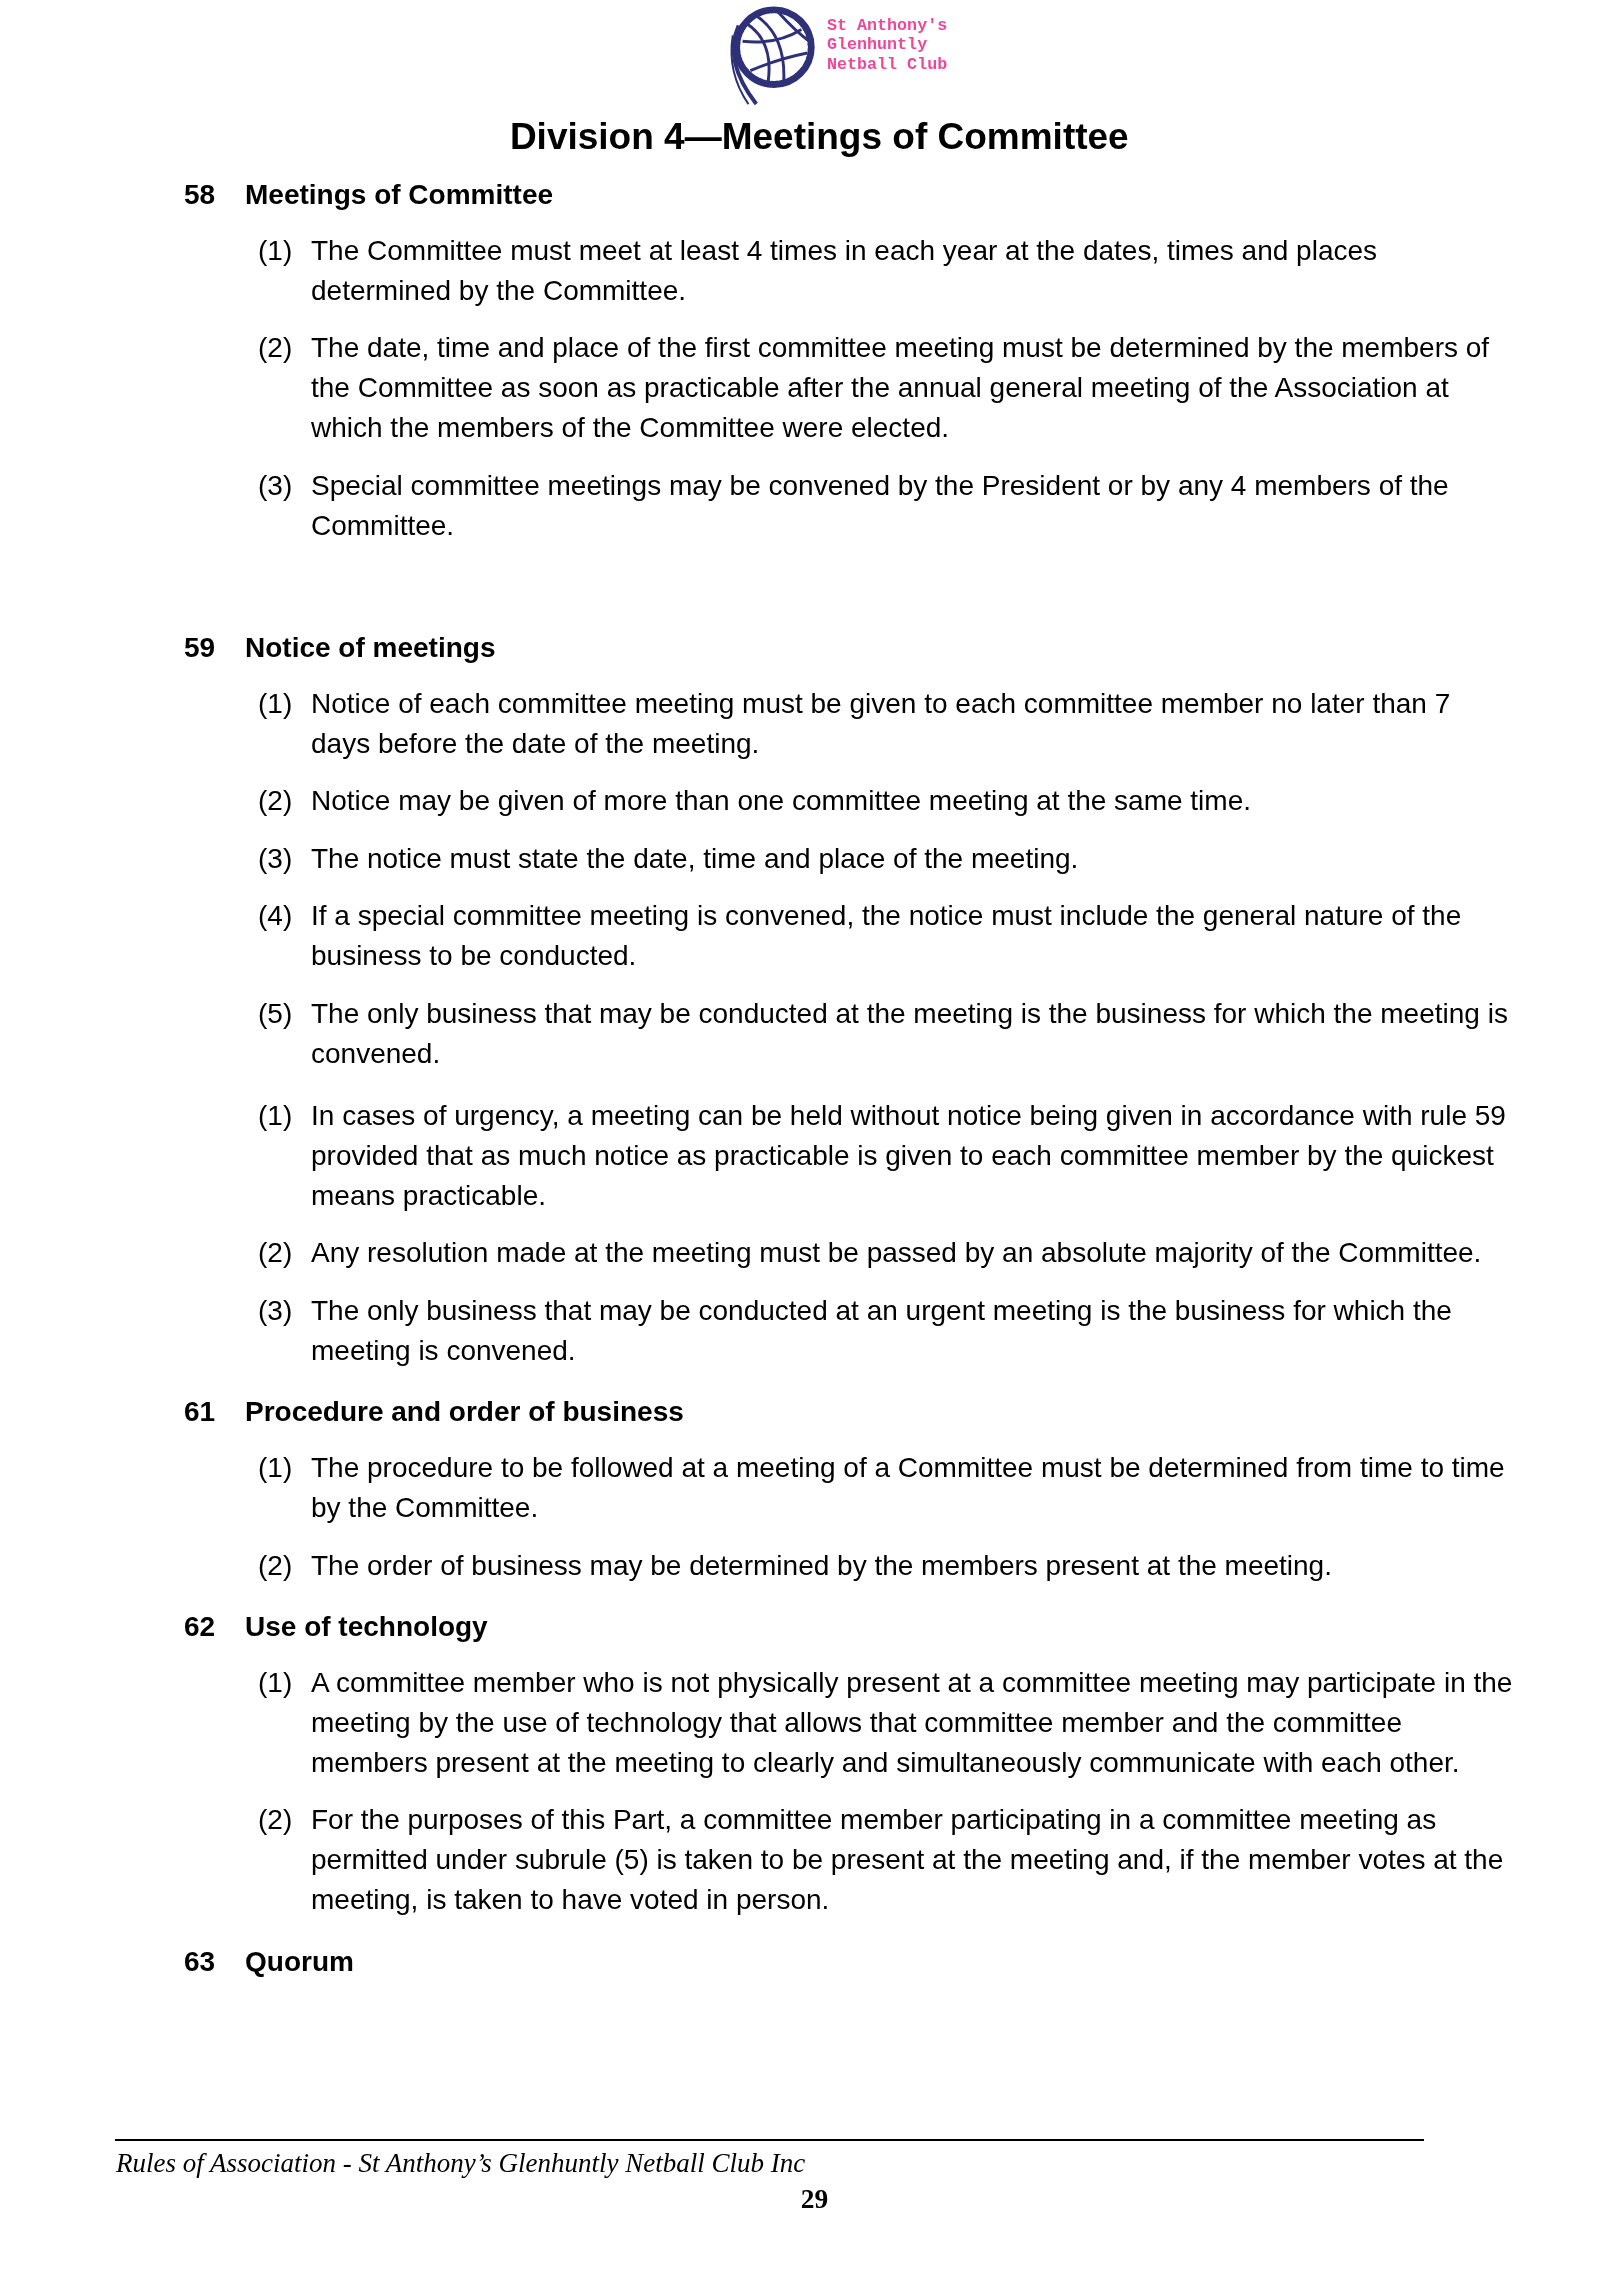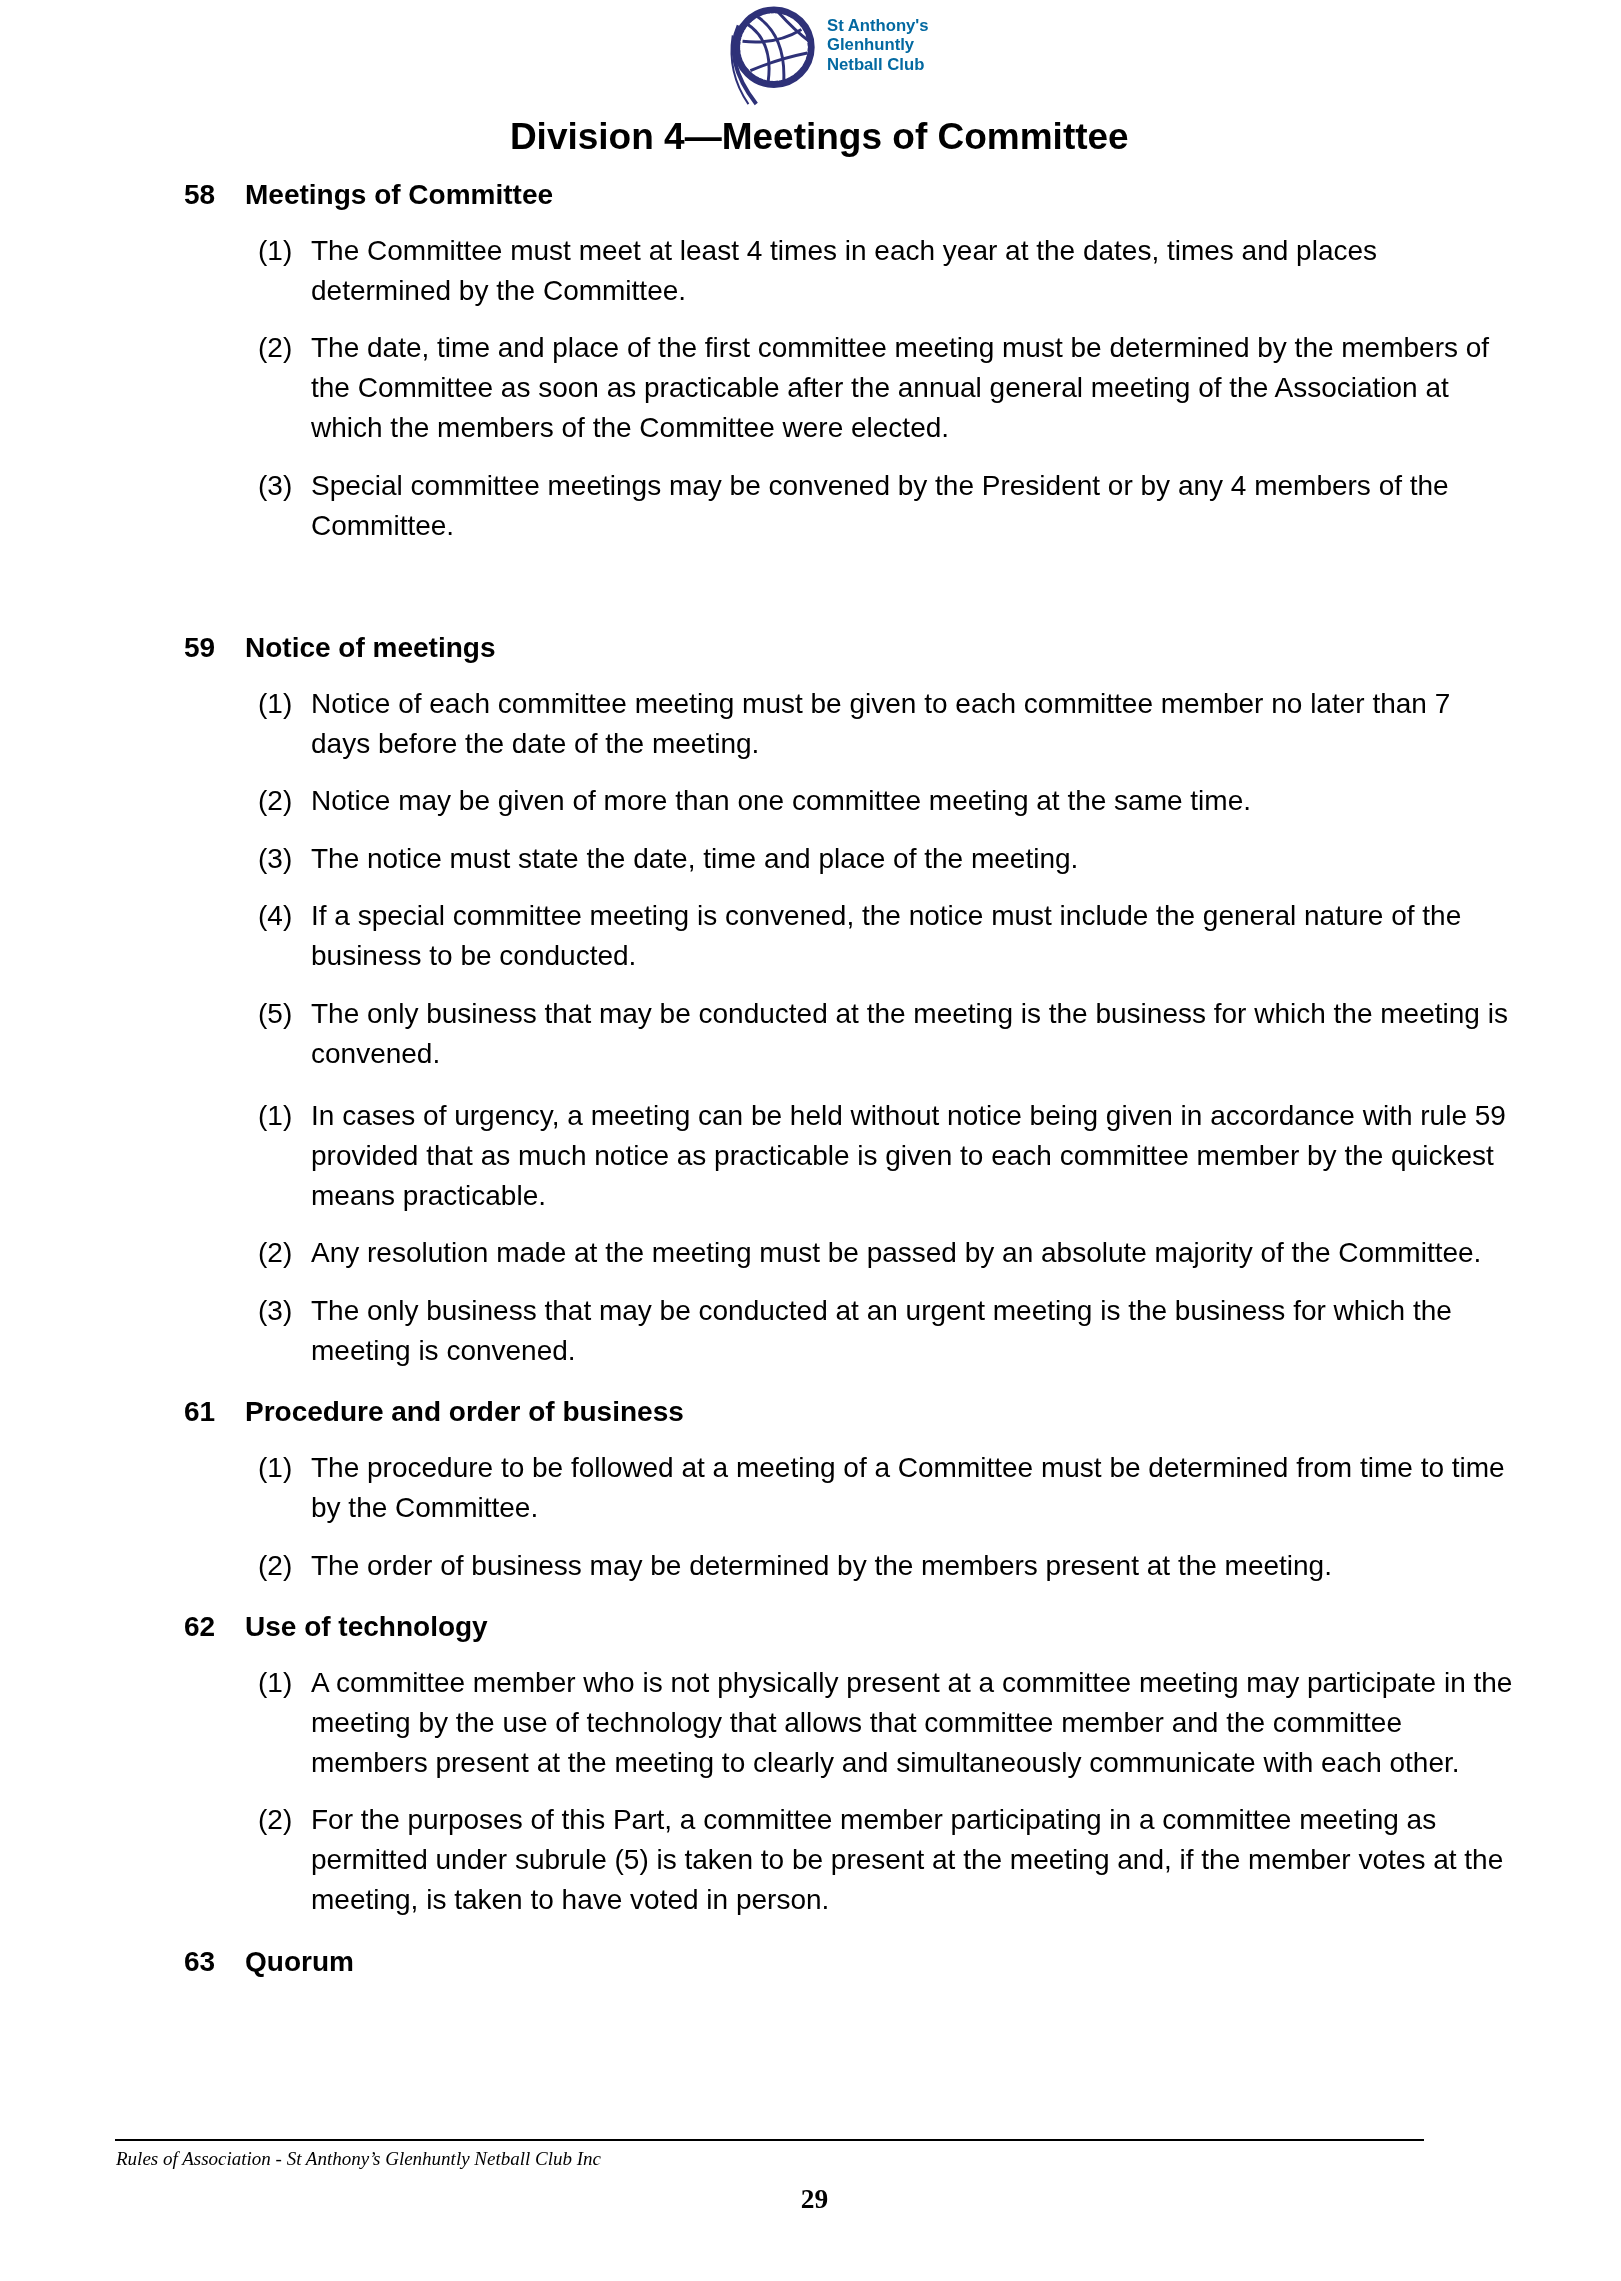--- a/index.html
+++ b/index.html
@@ -1,33 +1,33 @@
 <!DOCTYPE html>
 <html><head>
 <meta charset="utf-8">
 <style>
   html, body { margin:0; padding:0; background:#ffffff; }
   body { width:1621px; height:2282px; position:relative; overflow:hidden; color:#000;
          font-family:"Liberation Sans", "DejaVu Sans", sans-serif; }
   .logo { position:absolute; left:717px; top:2px; width:235px; height:106px; }
   .logo svg { position:absolute; left:0; top:0; }
-  .logo-text { position:absolute; left:110px; top:13.7px; color:#0369a1; font-size:16.7px; line-height:19.6px; font-weight:bold;
-               font-family:Liberation Sans, sans-serif; }
+  .logo-text { position:absolute; left:110px; top:13.7px; color:#ec4899; font-size:16.7px; line-height:19.6px; font-weight:bold;
+               font-family:Liberation Mono, monospace; }
   .logo-text div { white-space:nowrap; }
   .division { position:absolute; left:0; width:1621px; top:116px; text-align:center; font-weight:bold; font-size:37px;
               padding-left:17.6px; box-sizing:border-box; }
   .content { position:absolute; left:184px; top:175px; width:1333px; }
   .rule-head { font-weight:bold; font-size:28px; line-height:39px; display:flex; }
   .rule-head .num { display:inline-block; width:61px; }
   .rule-head .num.wide { width:69px; }
   .sub { display:flex; font-size:28px; line-height:40px; margin-left:74px; }
   .sub .snum { width:53px; flex:0 0 53px; }
   .sub .stext { flex:1; width:1176px; }
   .footer-rule { position:absolute; left:115px; top:2139px; width:1309px; height:2px; background:#000; }
-  .footer-text { position:absolute; left:116px; top:2148px; font-family:"Liberation Serif", serif; font-style:italic; font-size:19px; }
+  .footer-text { position:absolute; left:116px; top:2148px; font-family:"Liberation Serif", serif; font-style:italic; font-size:27px; }
   .page-num { position:absolute; left:0; width:1621px; top:2184px; text-align:center; font-family:"Liberation Serif", serif;
               font-weight:bold; font-size:27.4px; padding-left:7.8px; box-sizing:border-box; }
 </style>
 </head>
 <body>
 
 <div class="logo">
   <svg width="108" height="106" viewBox="0 0 110 108">
     <g fill="none" stroke="#2e3178">
       <circle cx="58" cy="46" r="38" stroke-width="7"></circle>

